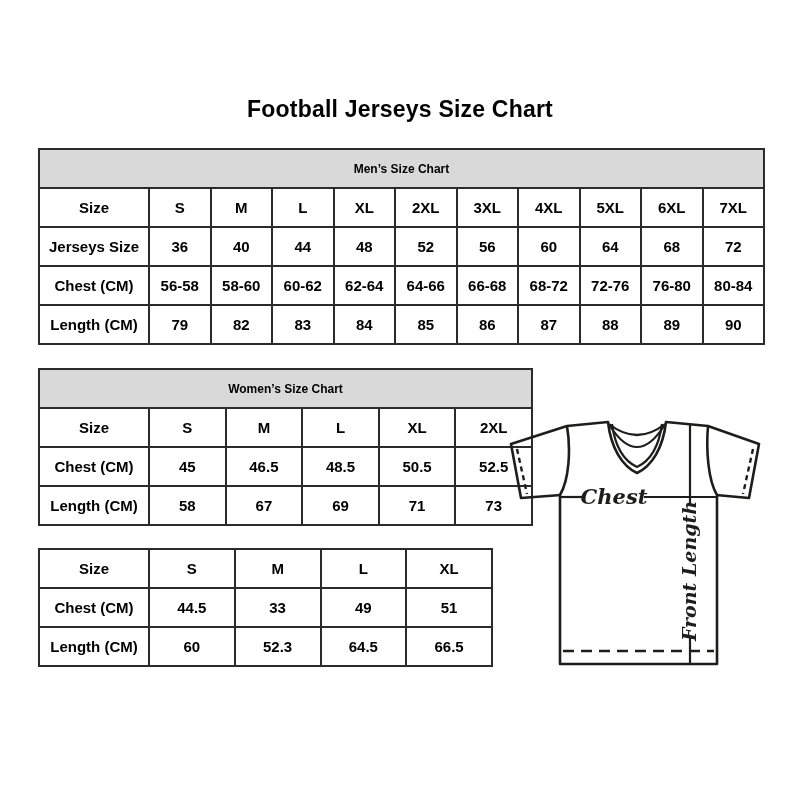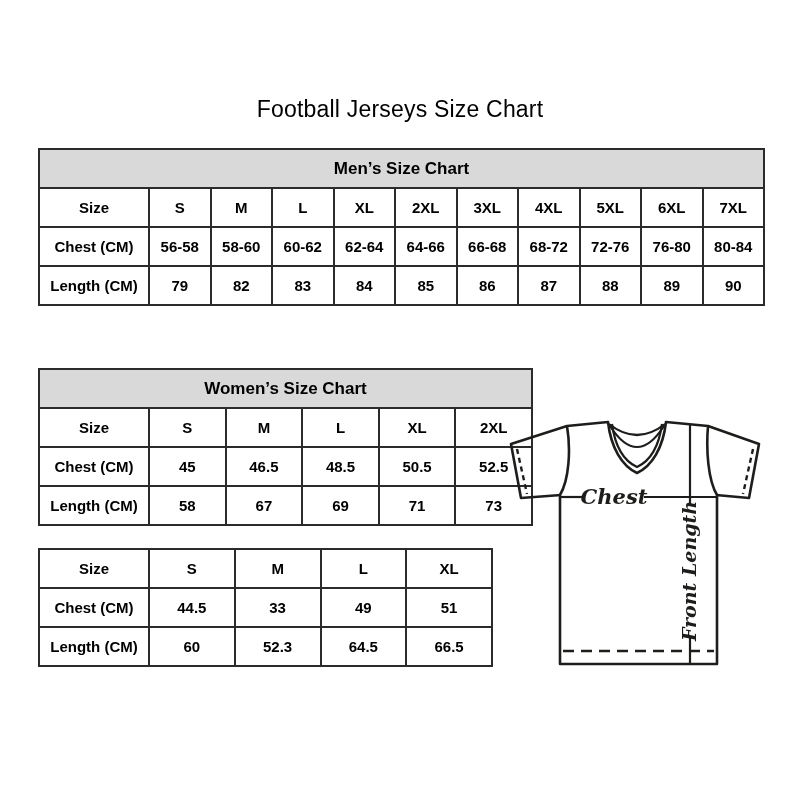--- a/index.html
+++ b/index.html
@@ -12,21 +12,21 @@
     color: #000000;
     overflow: hidden;
   }
   .page-title {
     position: absolute;
     top: 96px;
     left: 0;
     width: 100%;
     text-align: center;
     font-size: 23px;
-    font-weight: normal;
+    font-weight: bold;
     margin: 0;
     letter-spacing: 0.2px;
   }
   table.size-table {
     position: absolute;
     border-collapse: collapse;
     table-layout: fixed;
     background: #ffffff;
   }
   .size-table th, .size-table td {
@@ -36,21 +36,21 @@
     text-align: center;
     vertical-align: middle;
     font-weight: bold;
     font-size: 15px;
     font-family: "Liberation Sans", sans-serif;
     overflow: hidden;
     white-space: nowrap;
   }
   .size-table th.tbl-title {
     background: #d9d9d9;
-    font-size: 17px;
+    font-size: 12px;
   }
   .size-table col.label-col { width: 110px; }
   table.men   { left: 38px; top: 148px; width: 727px; }
   table.women { left: 38px; top: 368px; width: 495px; }
   table.youth { left: 38px; top: 548px; width: 455px; }
   .jersey-svg {
     position: absolute;
     left: 505px;
     top: 400px;
     width: 260px;
@@ -95,20 +95,33 @@
           <td>L</td>
           <td>XL</td>
           <td>2XL</td>
           <td>3XL</td>
           <td>4XL</td>
           <td>5XL</td>
           <td>6XL</td>
           <td>7XL</td>
         </tr>
         <tr>
+          <td>Jerseys Size</td>
+          <td>36</td>
+          <td>40</td>
+          <td>44</td>
+          <td>48</td>
+          <td>52</td>
+          <td>56</td>
+          <td>60</td>
+          <td>64</td>
+          <td>68</td>
+          <td>72</td>
+        </tr>
+        <tr>
           <td>Chest (CM)</td>
           <td>56-58</td>
           <td>58-60</td>
           <td>60-62</td>
           <td>62-64</td>
           <td>64-66</td>
           <td>66-68</td>
           <td>68-72</td>
           <td>72-76</td>
           <td>76-80</td>

